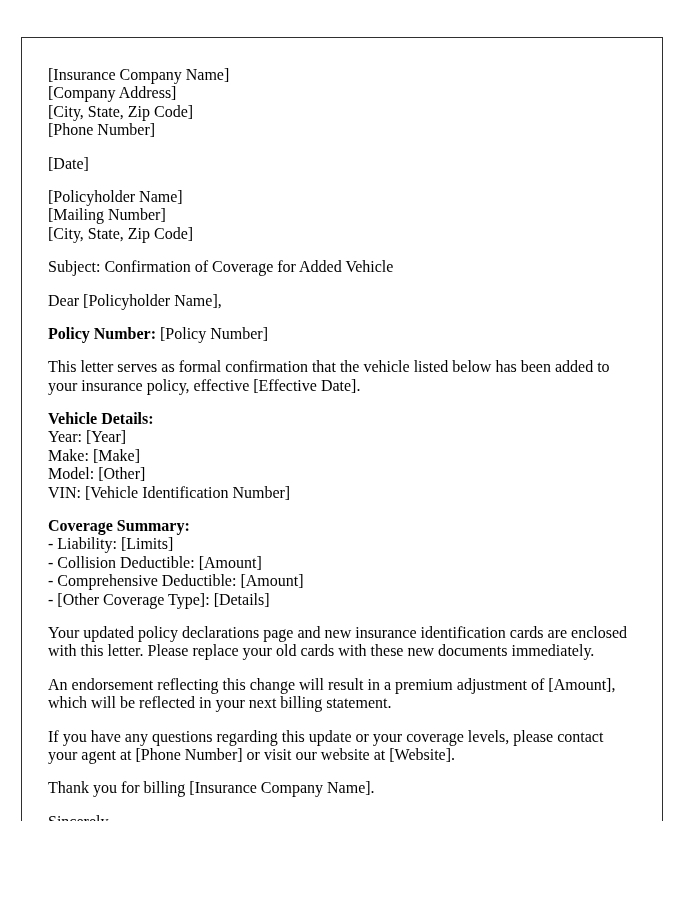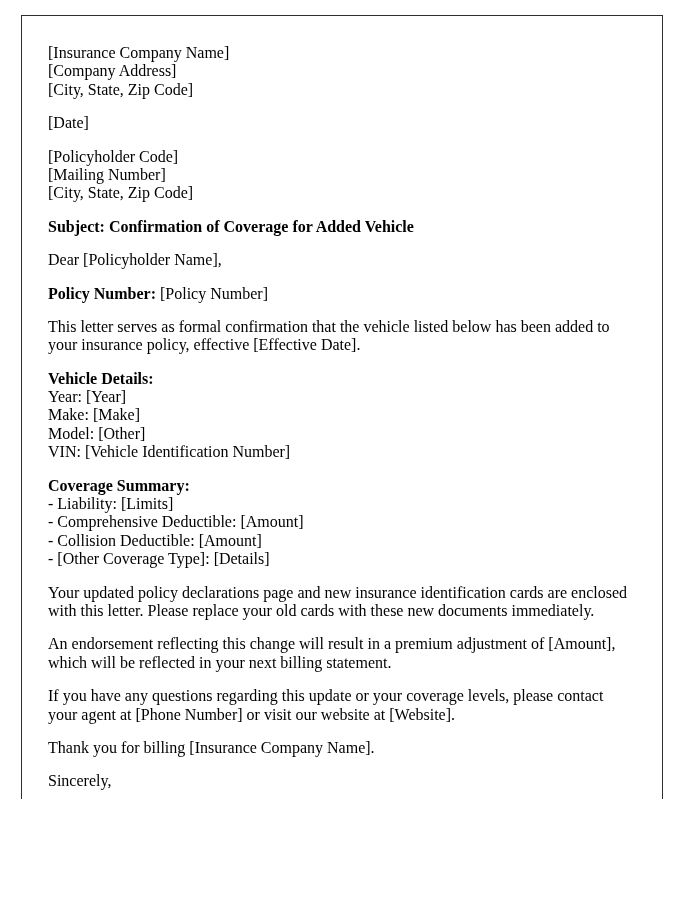--- a/index.html
+++ b/index.html
@@ -8,55 +8,56 @@
     width: 700px;
     height: 900px;
     background: var(--background, #ffffff);
     font-family: "Liberation Serif", serif;
     color: var(--text, #000000);
     overflow: hidden;
   }
   .page-clip {
     position: absolute;
     left: 21px;
-    top: 15px;
+    top: 37px;
     width: 649px;
     height: 784px;
     overflow: hidden;
   }
   .page {
     box-sizing: border-box;
     width: 642px;
     min-height: 880px;
     border: 1px solid var(--page-border, #2f2f2f);
     background: var(--background, #ffffff);
     padding: 13px 26px 30px 26px;
     font-size: 16px;
     line-height: 1.15;
   }
   .page p { margin: 15px 0; }
   .ln { display: block; }
-  .bold { font-weight: bold; }
+  .bold { font-weight: normal; }
 </style>
 </head>
 <body>
 
 <div class="page-clip">
   <div class="page">
 
     <p>
       <span class="ln">[Insurance Company Name]</span>
       <span class="ln">[Company Address]</span>
       <span class="ln">[City, State, Zip Code]</span>
+      <span class="ln">[Phone Number]</span>
     </p>
 
     <p>[Date]</p>
 
     <p>
-      <span class="ln">[Policyholder Code]</span>
+      <span class="ln">[Policyholder Name]</span>
       <span class="ln">[Mailing Number]</span>
       <span class="ln">[City, State, Zip Code]</span>
     </p>
 
     <p class="bold">Subject: Confirmation of Coverage for Added Vehicle</p>
 
     <p>Dear [Policyholder Name],</p>
 
     <p><strong>Policy Number:</strong> <span>[Policy Number]</span></p>
 
@@ -66,22 +67,22 @@
       <strong class="ln">Vehicle Details:</strong>
       <span class="ln">Year: [Year]</span>
       <span class="ln">Make: [Make]</span>
       <span class="ln">Model: [Other]</span>
       <span class="ln">VIN: [Vehicle Identification Number]</span>
     </p>
 
     <p>
       <strong class="ln">Coverage Summary:</strong>
       <span class="ln">- Liability: [Limits]</span>
+      <span class="ln">- Collision Deductible: [Amount]</span>
       <span class="ln">- Comprehensive Deductible: [Amount]</span>
-      <span class="ln">- Collision Deductible: [Amount]</span>
       <span class="ln">- [Other Coverage Type]: [Details]</span>
     </p>
 
     <p>Your updated policy declarations page and new insurance identification cards are enclosed with this letter. Please replace your old cards with these new documents immediately.</p>
 
     <p>An endorsement reflecting this change will result in a premium adjustment of [Amount], which will be reflected in your next billing statement.</p>
 
     <p>If you have any questions regarding this update or your coverage levels, please contact your agent at [Phone Number] or visit our website at [Website].</p>
 
     <p>Thank you for billing [Insurance Company Name].</p>

